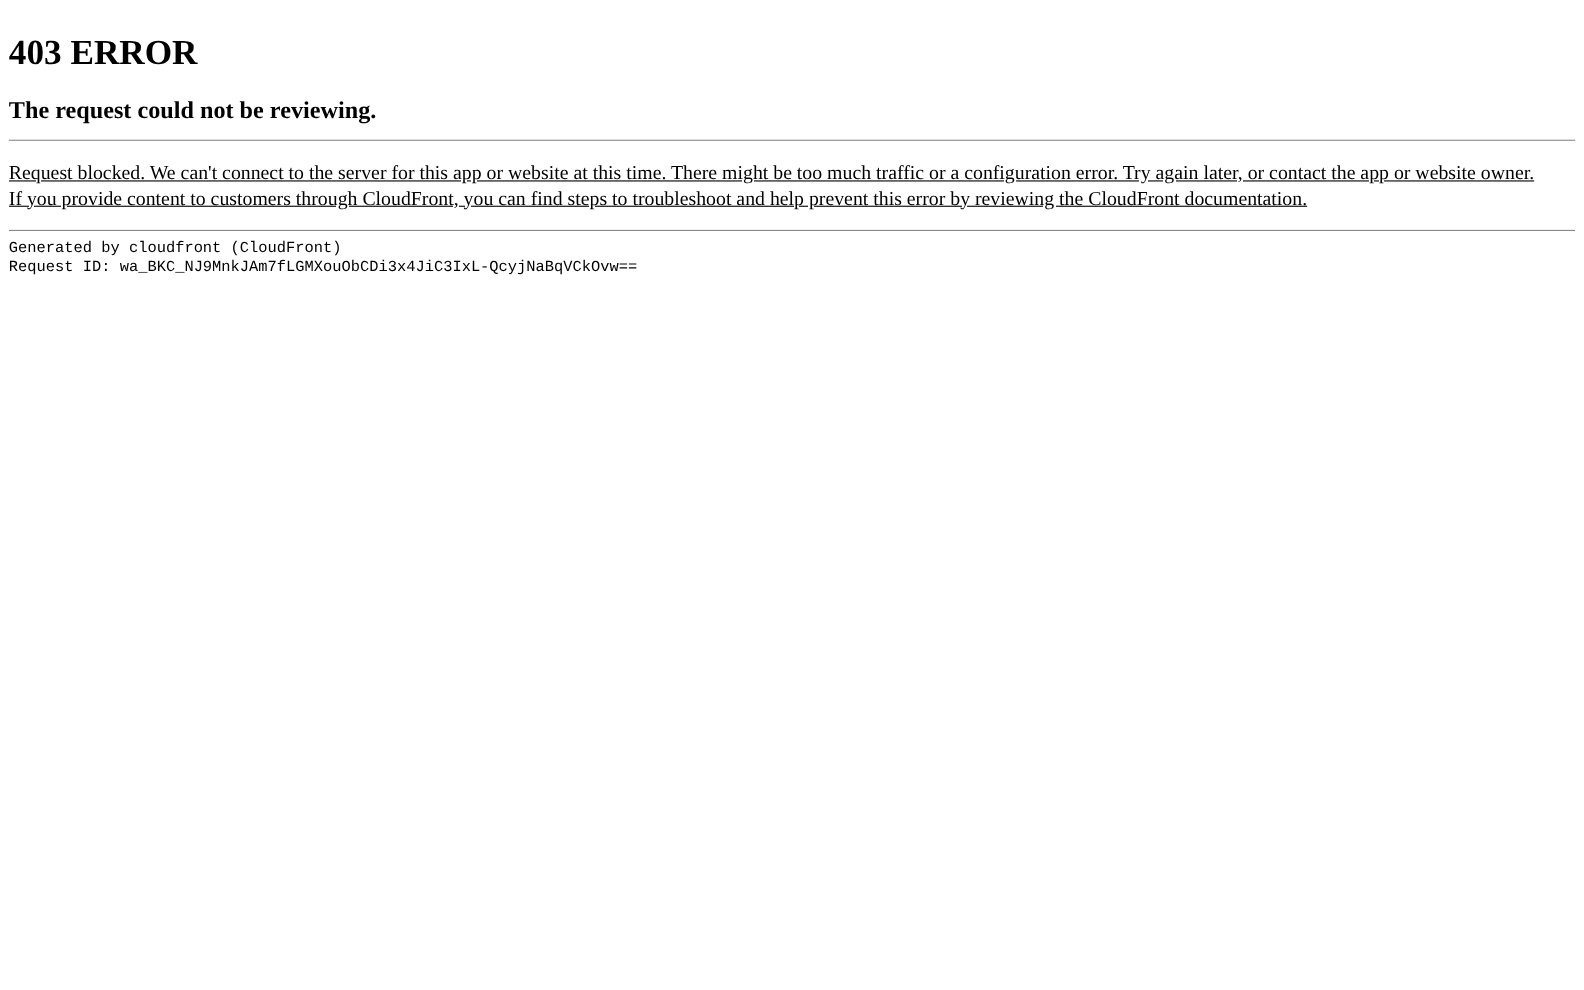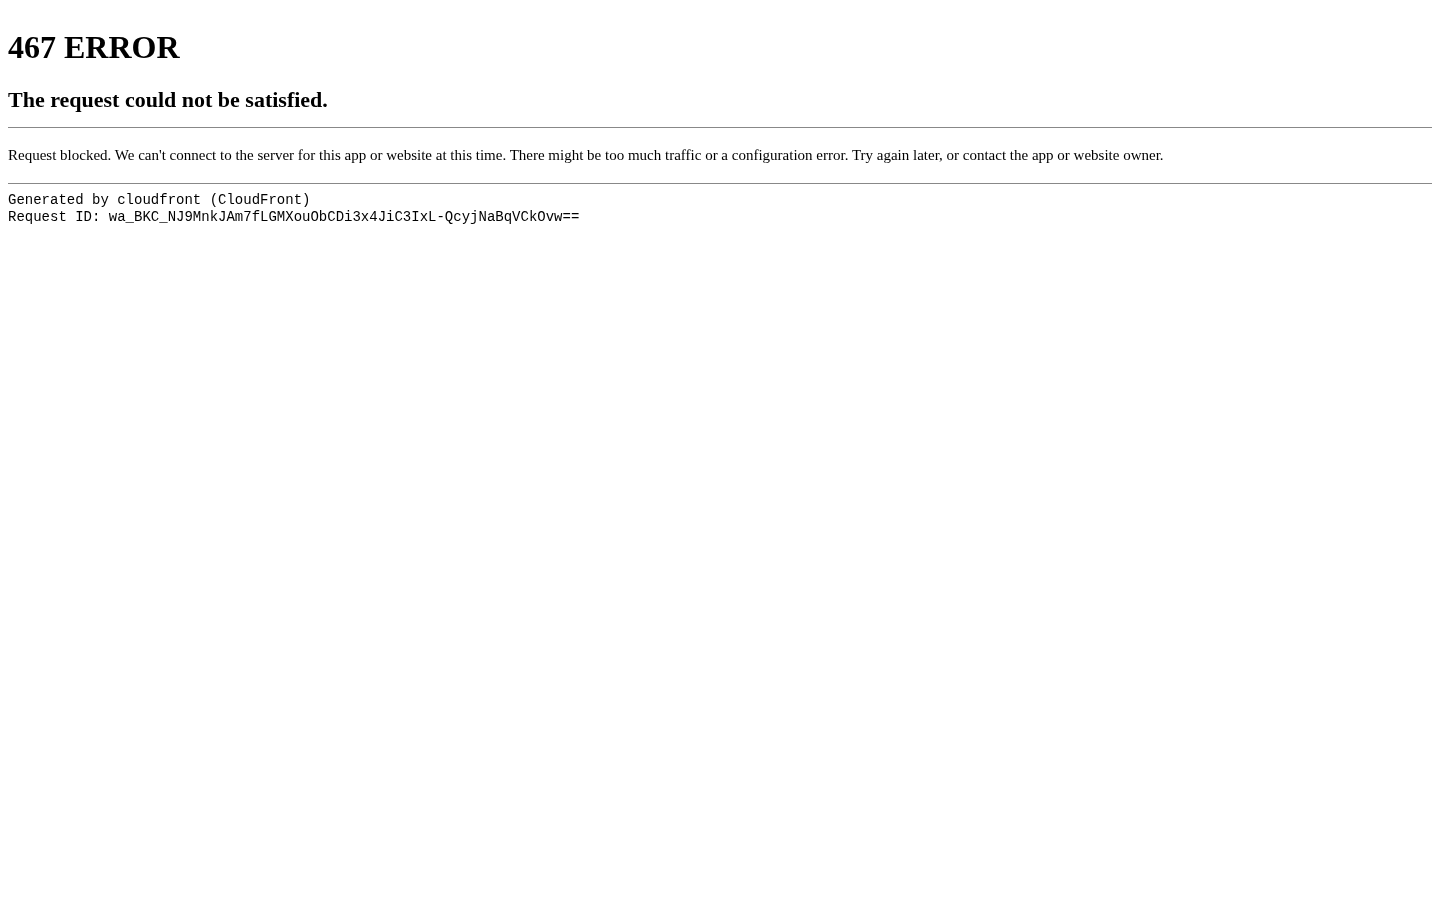--- a/index.html
+++ b/index.html
@@ -17,44 +17,46 @@
       font-size: 22px;
       font-weight: bold;
       margin: 18px 0 14px 0;
     }
     hr {
       border: none;
       border-top: 1px solid #888;
       margin: 4px 0;
     }
     .body-text {
-      font-size: 15px;
+      font-size: 18px;
       line-height: 1.25;
       margin: 18px 0;
+      text-decoration: underline;
     }
     .body-text span {
       display: block;
     }
     pre.footer-block {
       font-family: Liberation Mono, monospace;
       font-size: 14px;
       line-height: 1.2;
       margin: 8px 0;
       white-space: pre;
     }
   </style>
 </head>
 <body>
 
-<h1 class="error-title">467 ERROR</h1>
+<h1 class="error-title">403 ERROR</h1>
 
-<h2 class="error-subtitle">The request could not be satisfied.</h2>
+<h2 class="error-subtitle">The request could not be reviewing.</h2>
 
 <hr>
 
 <div class="body-text">
   <span>Request blocked. We can't connect to the server for this app or website at this time. There might be too much traffic or a configuration error. Try again later, or contact the app or website owner.</span>
+  <span>If you provide content to customers through CloudFront, you can find steps to troubleshoot and help prevent this error by reviewing the CloudFront documentation.</span>
 </div>
 
 <hr>
 
 <pre class="footer-block">Generated by cloudfront (CloudFront)
 Request ID: wa_BKC_NJ9MnkJAm7fLGMXouObCDi3x4JiC3IxL-QcyjNaBqVCkOvw==</pre>
 
 </body></html>

